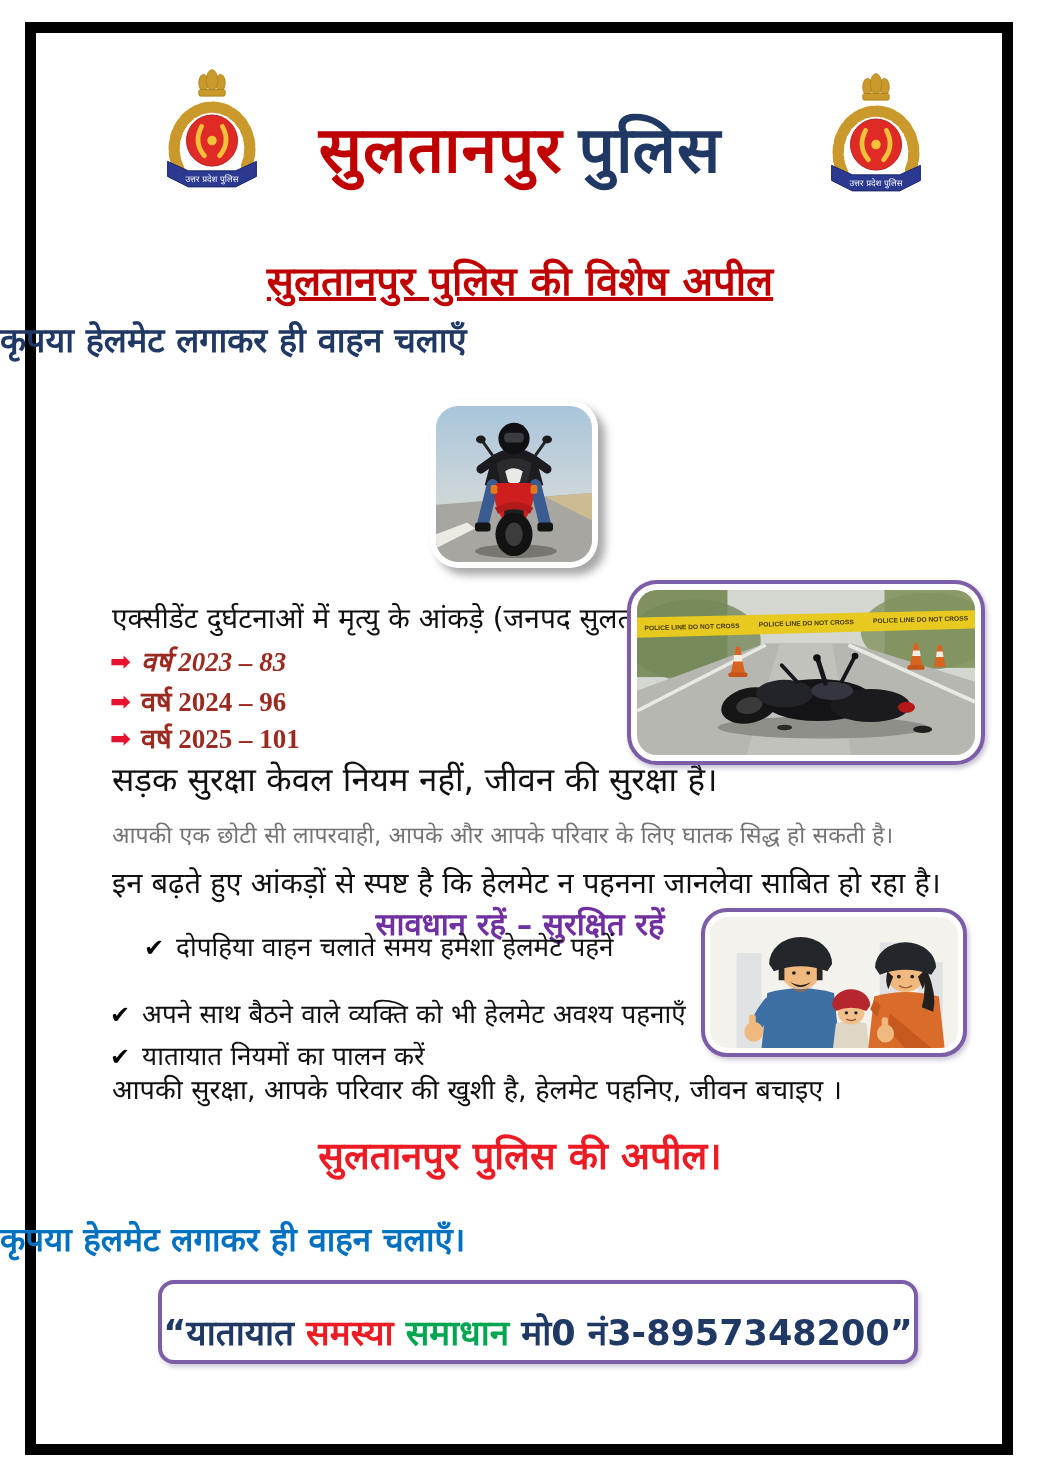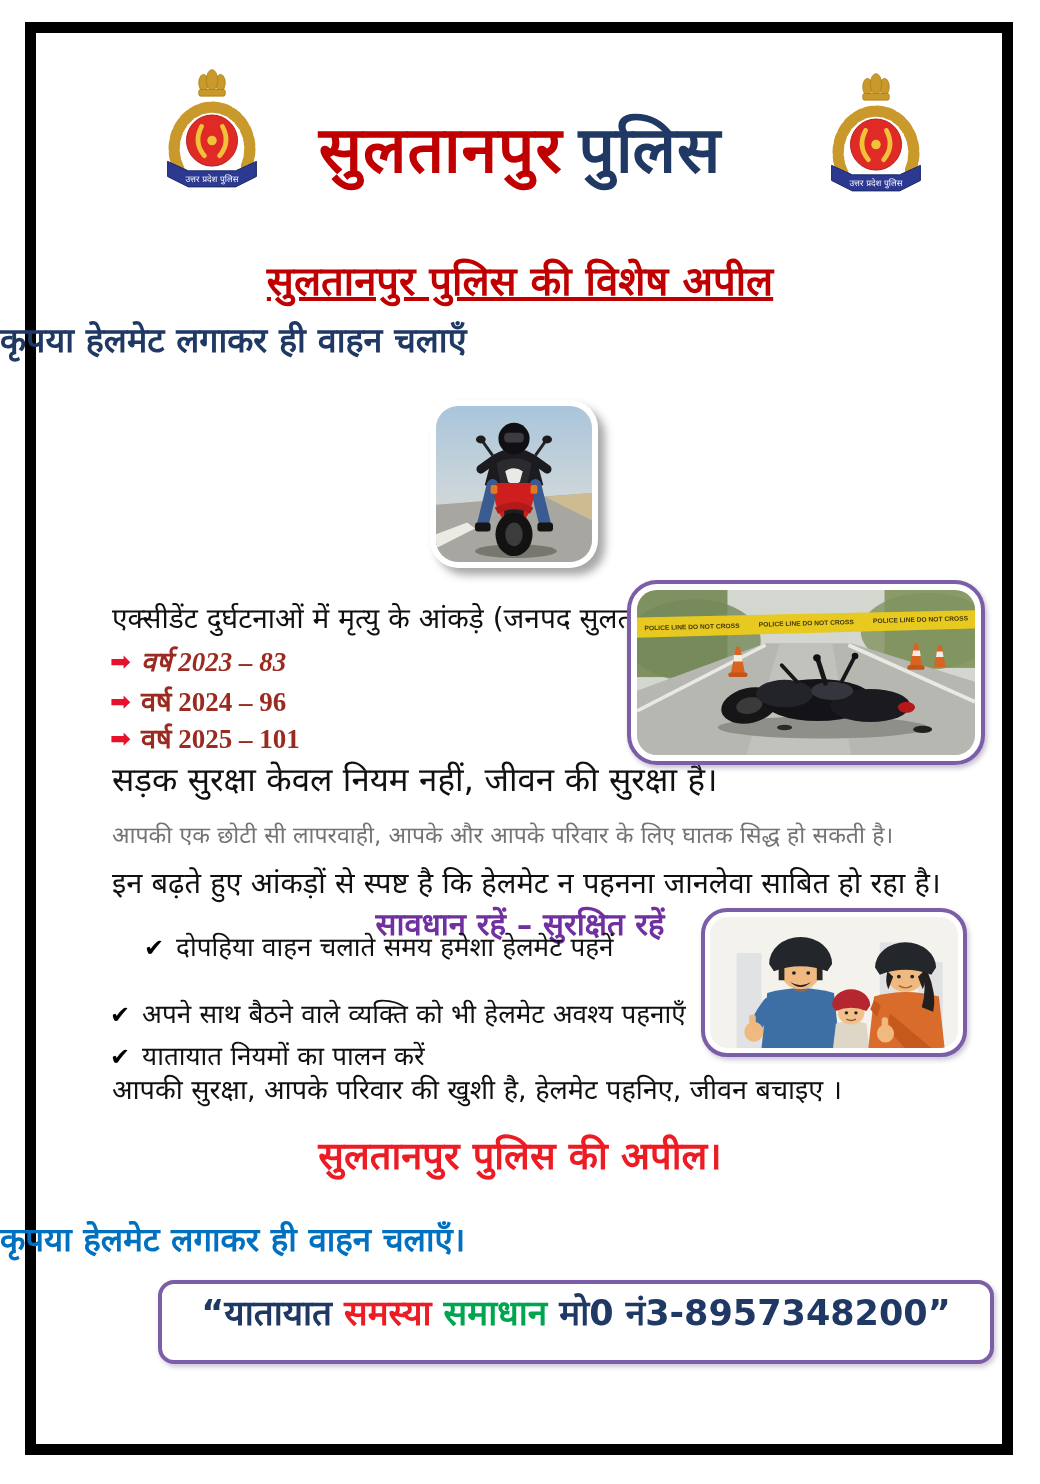--- a/index.html
+++ b/index.html
@@ -77,24 +77,24 @@
   .appeal-red{
     position:absolute;left:0;top:1128px;width:100%;text-align:center;
     font-size:38px;font-weight:bold;color:#ED1C24;
   }
   .appeal-blue{
     position:absolute;left:0;top:1180px;width:100%;text-align:left;
     font-size:33px;font-weight:bold;color:#0070C0;margin-top:36px;
   }
   
   .helpline{
-    position:absolute;left:158px;top:1280px;width:836px;height:84px;
+    position:absolute;left:158px;top:1280px;width:760px;height:84px;
     border:4px solid #7B5EA7;border-radius:16px;background:#fff;
     box-sizing:border-box;display:flex;align-items:flex-start;justify-content:center;
-    padding-top:4px;box-shadow:2px 3px 5px rgba(90,70,120,.3);
+    padding-top:24px;box-shadow:2px 3px 5px rgba(90,70,120,.3);
   }
   .helpline span{font-size:35px;font-weight:bold;margin:0 6px;white-space:nowrap;}
   .hl-navy{color:#1F3864;} .hl-red{color:#ED1C24;} .hl-green{color:#00A550;}
   .hidden-defs{position:absolute;width:0;height:0;overflow:hidden;}
 </style>
 </head>
 <body>
 
 <svg class="hidden-defs" xmlns="http://www.w3.org/2000/svg">
   <symbol id="up-emblem" viewBox="0 0 110 140">

